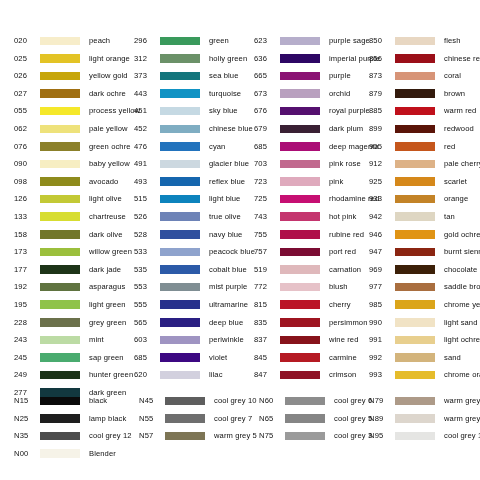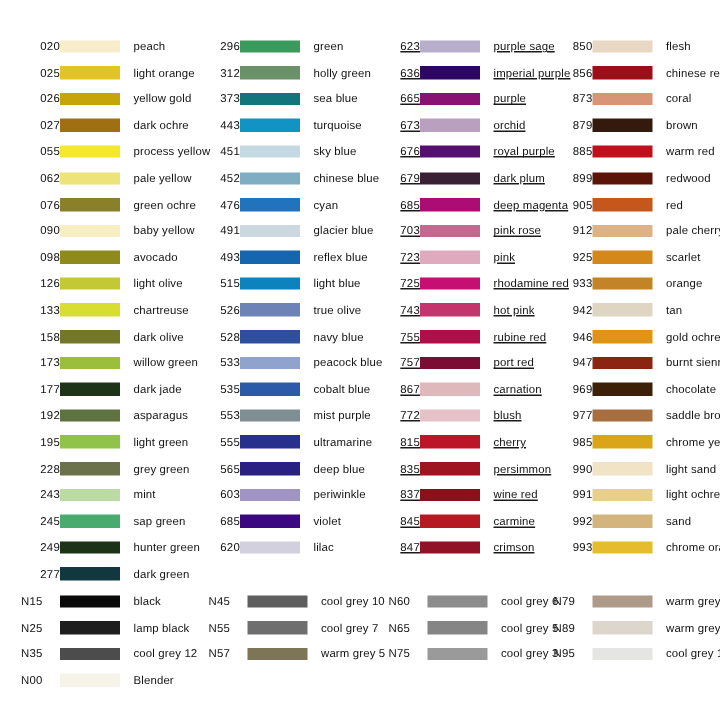--- a/index.html
+++ b/index.html
@@ -19,31 +19,31 @@
     position: relative;
     width: 480px;
     height: 480px;
     box-sizing: border-box;
   }
   .section {
     position: absolute;
     left: 0;
     width: 480px;
   }
-  #main-section { top: 22px; height: 355px; text-align: right; }
+  #main-section { top: 32px; height: 355px; }
   #neutral-section { top: 392px; height: 78px; }
 
   .col {
     position: absolute;
     top: 0;
   }
   
   #main-section .col-0 { left: 14px;  width: 120px; }
   #main-section .col-1 { left: 134px; width: 120px; }
-  #main-section .col-2 { left: 254px; width: 120px; text-decoration: underline; }
+  #main-section .col-2 { left: 254px; width: 120px; }
   #main-section .col-3 { left: 369px; width: 111px; }
 
   
   #neutral-section .col-0 { left: 14px;  width: 125px; }
   #neutral-section .col-1 { left: 139px; width: 120px; }
   #neutral-section .col-2 { left: 259px; width: 110px; }
   #neutral-section .col-3 { left: 369px; width: 111px; }
 
   .swatch-row {
     display: flex;
@@ -348,21 +348,21 @@
           <span class="code">755</span>
           <span class="chip" style="background: rgb(175, 15, 73);"></span>
           <span class="name">rubine red</span>
         </div>
         <div class="swatch-row">
           <span class="code">757</span>
           <span class="chip" style="background: rgb(123, 12, 51);"></span>
           <span class="name">port red</span>
         </div>
         <div class="swatch-row">
-          <span class="code">867</span>
+          <span class="code">519</span>
           <span class="chip" style="background: rgb(223, 184, 187);"></span>
           <span class="name">carnation</span>
         </div>
         <div class="swatch-row">
           <span class="code">772</span>
           <span class="chip" style="background: rgb(230, 194, 200);"></span>
           <span class="name">blush</span>
         </div>
         <div class="swatch-row">
           <span class="code">815</span>

